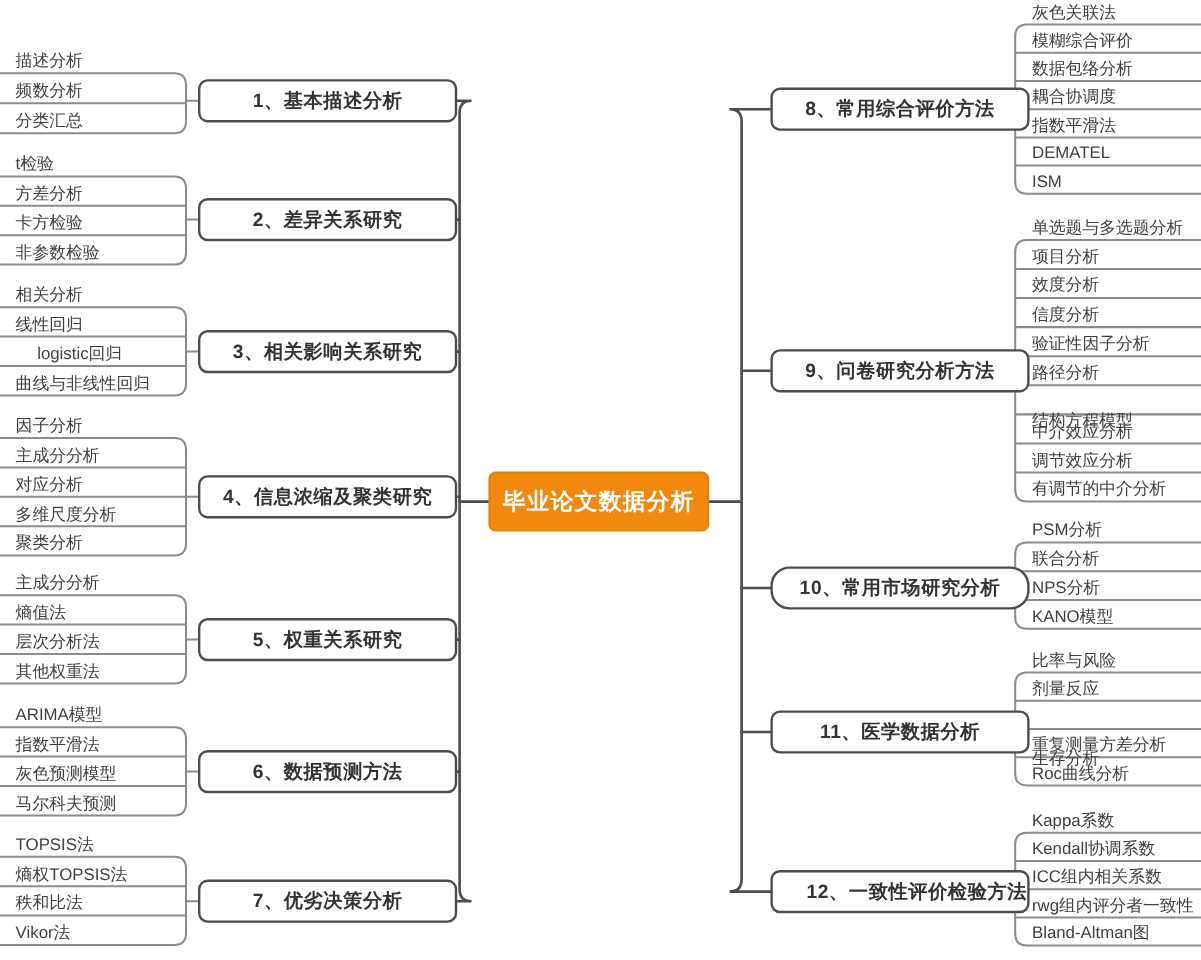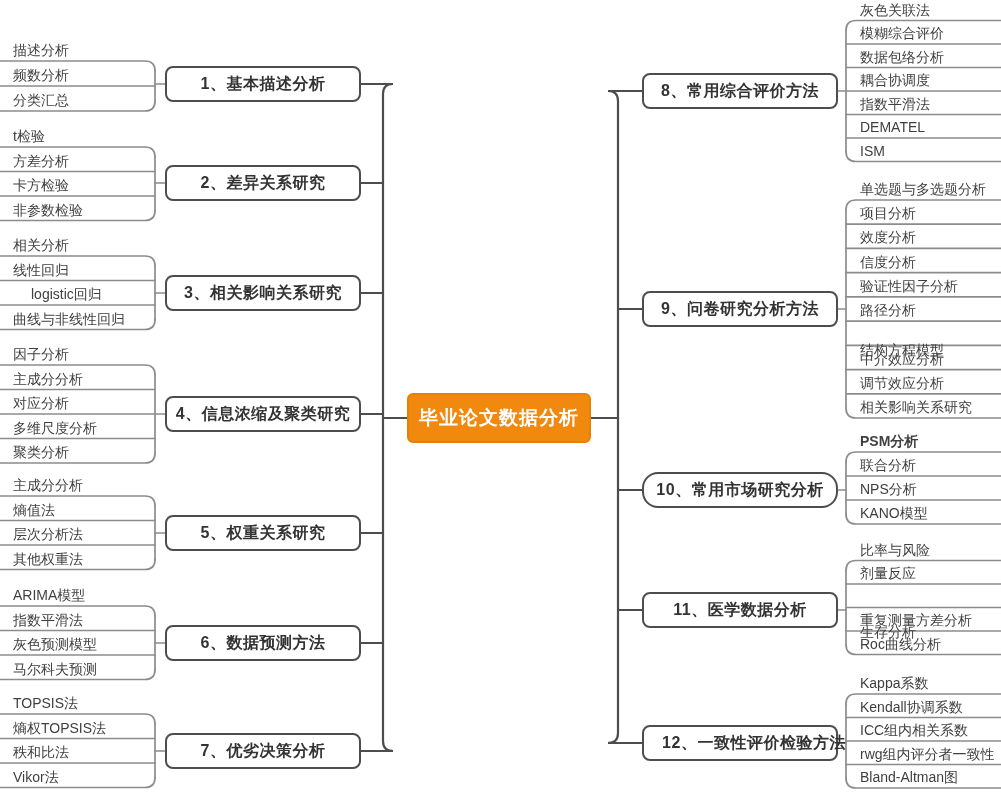--- a/index.html
+++ b/index.html
@@ -5,21 +5,21 @@
   html,body{margin:0;padding:0;}
   body{
     width:1001px;height:800px;position:relative;overflow:hidden;
     background:#ffffff;
     font-family:"Liberation Sans","DejaVu Sans",sans-serif;
   }
   #canvas{position:absolute;left:0;top:0;width:1001px;height:800px;}
   #lines{position:absolute;left:0;top:0;}
   .branch-box{
     position:absolute;box-sizing:border-box;
-    width:196px;height:36px;
+    width:216px;height:36px;
     background:#ffffff;
     border:2px solid var(--line,#4d4d4d);
     border-radius:8px;
     display:flex;align-items:center;justify-content:center;
     font-size:16px;font-weight:bold;color:#333333;
     white-space:nowrap;letter-spacing:0.5px;
   }
   .leaf-label{
     position:absolute;height:20px;line-height:20px;
     font-size:14px;color:var(--leaftext,#3f3f3f);
@@ -186,23 +186,23 @@
       <div class="branch-box" style="left: 642px; top: 291px;">9、问卷研究分析方法</div>
       <div class="leaf-label" style="top: 179px; left: 860px;">单选题与多选题分析</div>
       <div class="leaf-label" style="top: 203.2px; left: 860px;">项目分析</div>
       <div class="leaf-label" style="top: 227.4px; left: 860px;">效度分析</div>
       <div class="leaf-label" style="top: 251.6px; left: 860px;">信度分析</div>
       <div class="leaf-label" style="top: 275.9px; left: 860px;">验证性因子分析</div>
       <div class="leaf-label" style="top: 300.1px; left: 860px;">路径分析</div>
       <div class="leaf-label" style="top: 324.3px; left: 860px; margin-top: 16px;">结构方程模型</div>
       <div class="leaf-label" style="top: 348.6px; left: 860px;">中介效应分析</div>
       <div class="leaf-label" style="top: 372.8px; left: 860px;">调节效应分析</div>
-      <div class="leaf-label" style="top: 397px; left: 860px;">相关影响关系研究</div>
+      <div class="leaf-label" style="top: 397px; left: 860px;">有调节的中介分析</div>
       <div class="branch-box" style="left: 642px; top: 472px; border-radius: 16px;">10、常用市场研究分析</div>
-      <div class="leaf-label" style="top: 431px; left: 860px; font-weight: bold;">PSM分析</div>
+      <div class="leaf-label" style="top: 431px; left: 860px;">PSM分析</div>
       <div class="leaf-label" style="top: 455px; left: 860px;">联合分析</div>
       <div class="leaf-label" style="top: 479px; left: 860px;">NPS分析</div>
       <div class="leaf-label" style="top: 503px; left: 860px;">KANO模型</div>
       <div class="branch-box" style="left: 642px; top: 592px;">11、医学数据分析</div>
       <div class="leaf-label" style="top: 539.5px; left: 860px;">比率与风险</div>
       <div class="leaf-label" style="top: 563px; left: 860px;">剂量反应</div>
       <div class="leaf-label" style="top: 586.5px; left: 860px; margin-top: 35px;">生存分析</div>
       <div class="leaf-label" style="top: 610px; left: 860px;">重复测量方差分析</div>
       <div class="leaf-label" style="top: 633.5px; left: 860px;">Roc曲线分析</div>
       <div class="branch-box" style="left: 642px; top: 725px; padding-left: 28px;">12、一致性评价检验方法</div>

